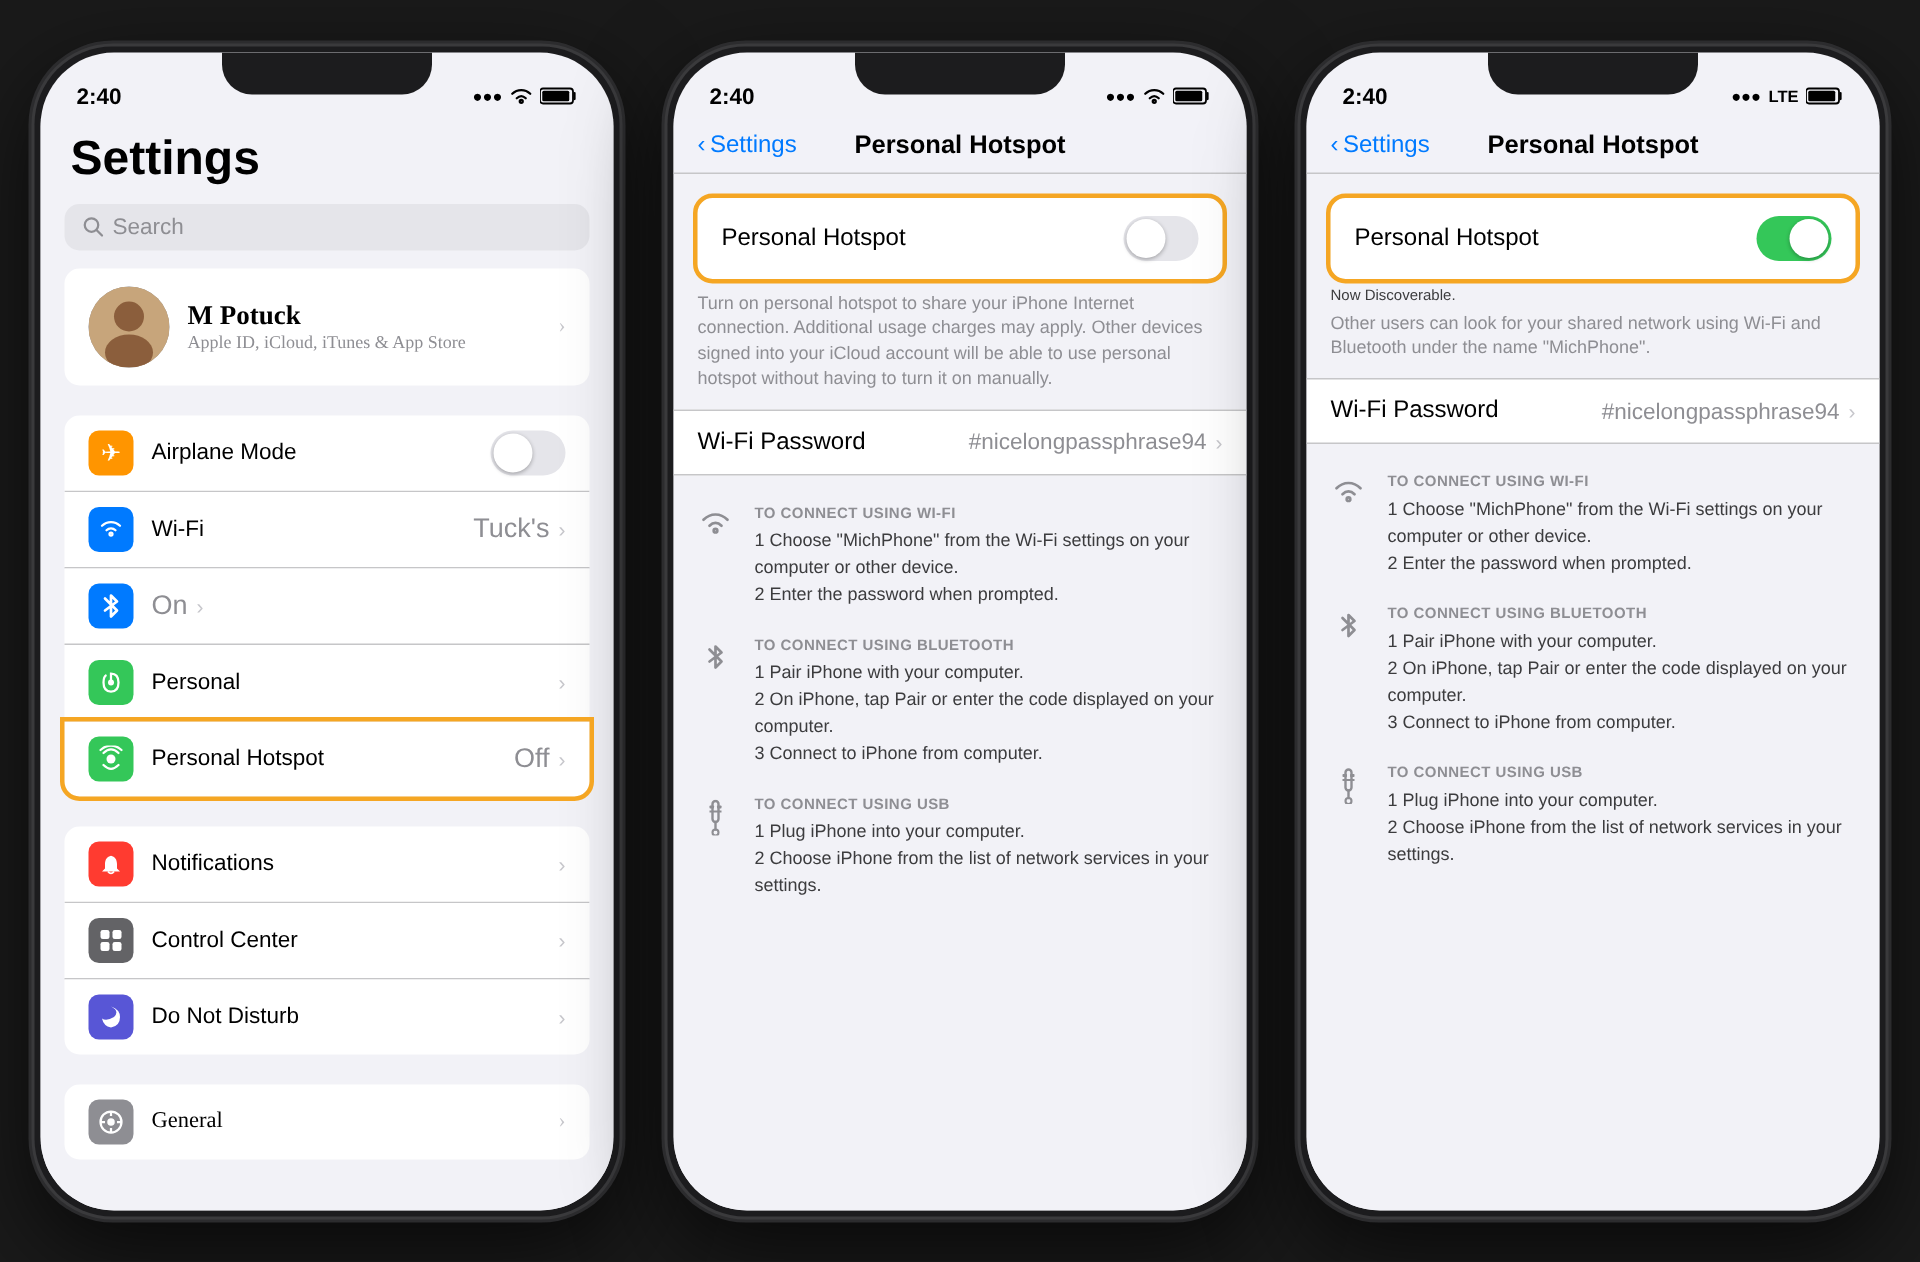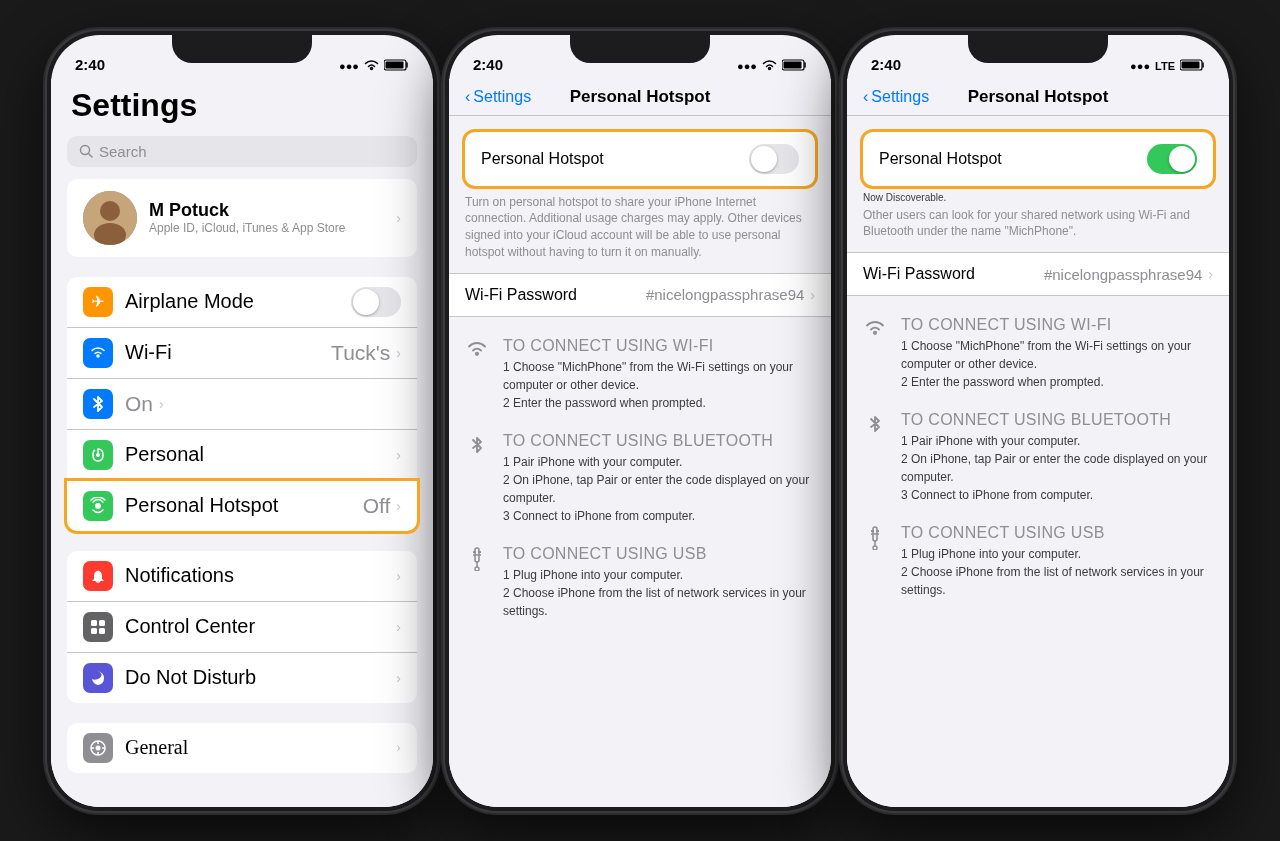--- a/index.html
+++ b/index.html
@@ -9,21 +9,21 @@
       justify-content: center;
       align-items: center;
       width: 1280px;
       height: 841px;
       font-family: -apple-system, 'SF Pro Display', 'Helvetica Neue', Arial, sans-serif;
       overflow: hidden;
     }
 
     .phones-container {
       display: flex;
-      gap: 8px;
+      gap: 32px;
       align-items: center;
       justify-content: center;
       width: 100%;
       height: 100%;
     }
 
     
     .phone {
       width: 390px;
       height: 780px;
@@ -152,26 +152,26 @@
       align-items: center;
       justify-content: center;
       margin-right: 12px;
       flex-shrink: 0;
       font-size: 16px;
       color: #fff;
     }
 
     .cell-label {
       flex: 1;
-      font-size: 20px;
+      font-size: 15px;
       color: #000;
     }
 
     .cell-value {
-      font-size: 21px;
+      font-size: 18px;
       color: #8e8e93;
       margin-right: 6px;
     }
 
     .chevron {
       color: #c7c7cc;
       font-size: 14px;
     }
 
     .toggle-off {
@@ -195,20 +195,21 @@
     }
 
     
     .profile-cell {
       background: #fff;
       display: flex;
       align-items: center;
       padding: 12px 16px;
       margin: 0;
       border-radius: 10px;
+      font-family: Liberation Serif, serif;
     }
 
     .avatar {
       width: 54px;
       height: 54px;
       border-radius: 27px;
       background: #8e8e93;
       margin-right: 12px;
       overflow: hidden;
       flex-shrink: 0;
@@ -325,22 +326,22 @@
       flex-shrink: 0;
       display: flex;
       justify-content: center;
       padding-top: 2px;
       color: #8e8e93;
     }
 
     .connect-text-block { flex: 1; }
 
     .connect-heading {
-      font-size: 16px;
-      font-weight: 400;
+      font-size: 10px;
+      font-weight: 700;
       color: #8e8e93;
       letter-spacing: 0.3px;
       margin-bottom: 3px;
       text-transform: uppercase;
     }
 
     .connect-steps {
       font-size: 12px;
       color: #3c3c3e;
       line-height: 1.5;

